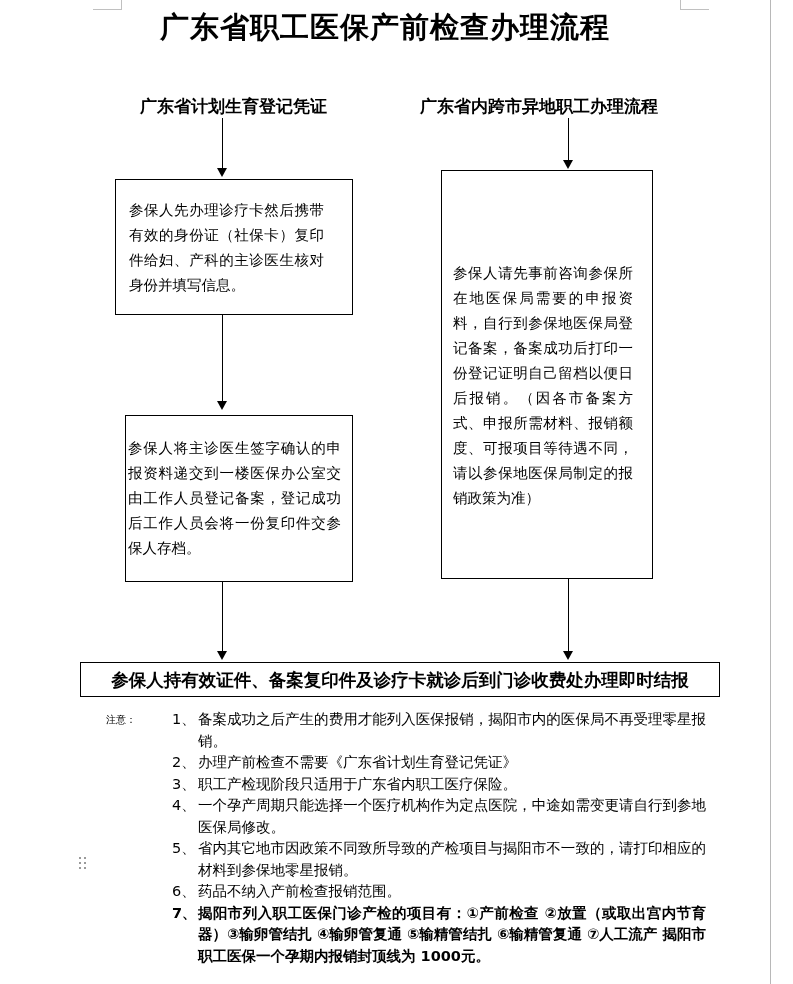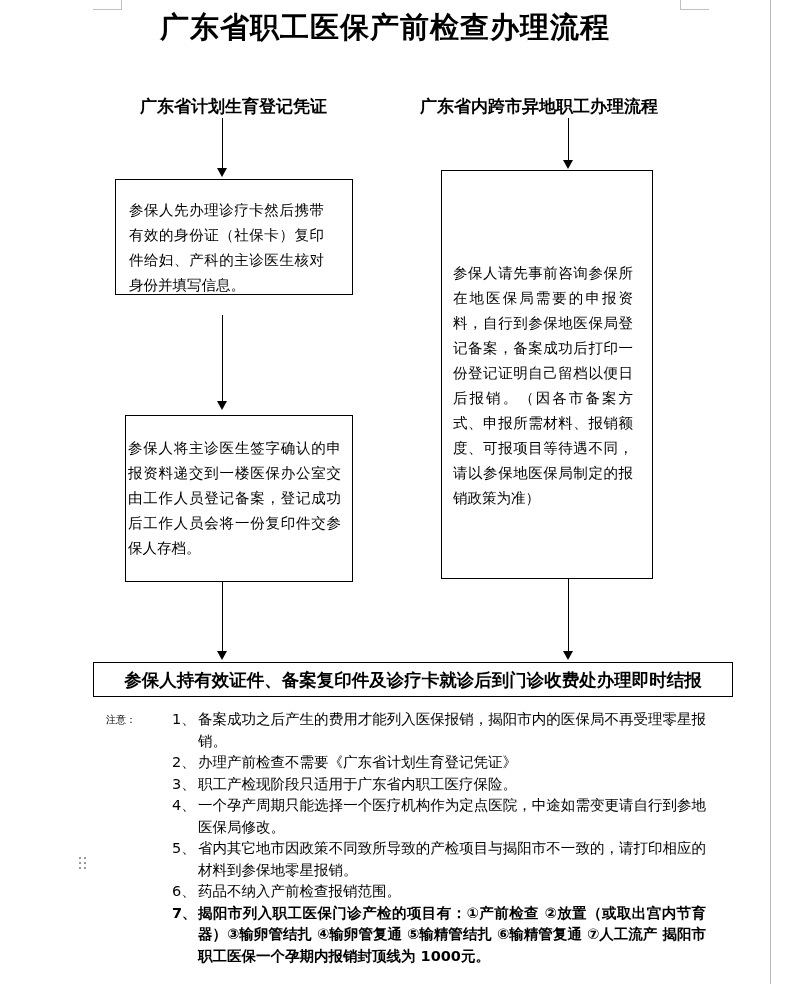--- a/index.html
+++ b/index.html
@@ -81,21 +81,21 @@
     border: 1px solid #000000;
     box-sizing: border-box;
     background: #ffffff;
     font-family: "DejaVu Sans", "Liberation Sans", sans-serif;
     font-size: 14.5px;
     line-height: 25px;
     text-align: justify;
     text-align-last: left;
   }
   #box-left-1 {
-    left: 115px; top: 179px; width: 238px; height: 116px;
+    left: 115px; top: 179px; width: 238px; height: 136px;
     padding: 18px 28px 0 13px;
   }
   #box-left-2 {
     left: 125px; top: 408px; width: 228px; height: 167px;
     padding: 20px 11px 0 2px;
     margin-top: 7px;
   }
   #box-right-1 {
     left: 441px; top: 170px; width: 212px; height: 409px;
     padding: 90px 19px 0 11px;
@@ -127,21 +127,21 @@
 
   #conn-4 { left: 568px; top: 118px; height: 44px; }
   #arrow-4 { left: 563px; top: 160px; }
 
   #conn-5 { left: 568px; top: 579px; height: 74px; }
   #arrow-5 { left: 563px; top: 651px; }
 
   
   #result-bar {
     position: absolute;
-    left: 93px;
+    left: 80px;
     top: 662px;
     width: 640px;
     height: 35px;
     border: 1px solid #000000;
     box-sizing: border-box;
     display: flex;
     align-items: center;
     justify-content: center;
     font-size: 17.5px;
     font-weight: bold;

